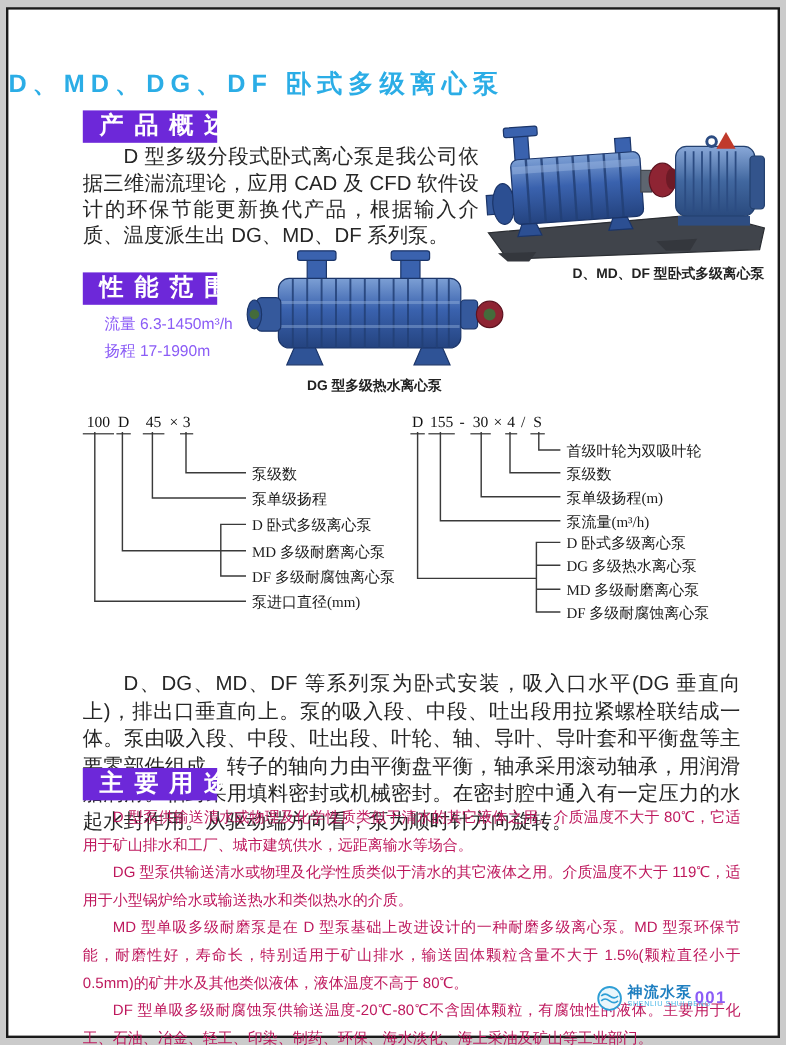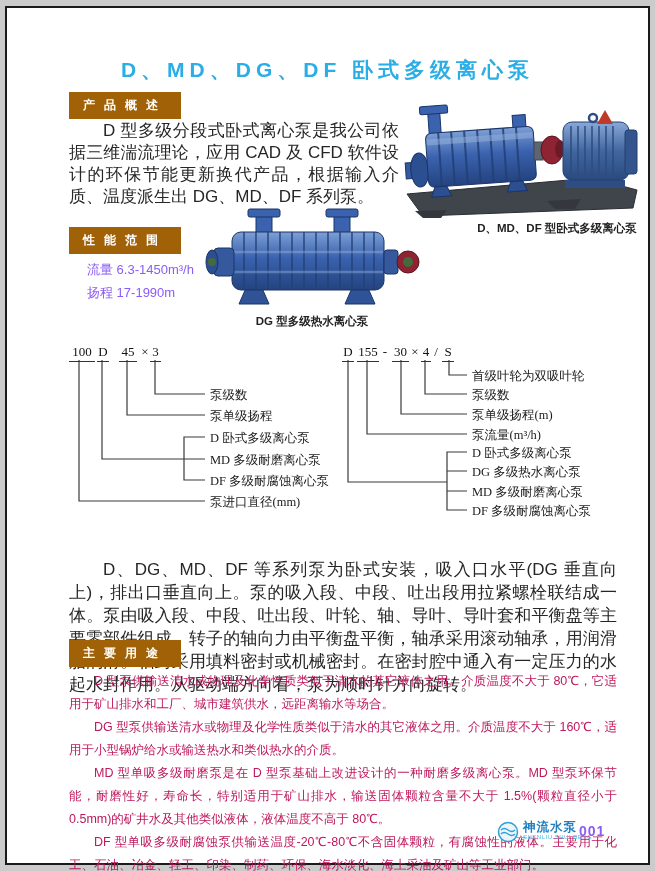--- a/index.html
+++ b/index.html
@@ -5,27 +5,27 @@
   html,body{margin:0;padding:0;}
   body{
     width:655px;height:871px;background:#cbcbcb;position:relative;overflow:hidden;
     font-family:"Liberation Sans", sans-serif;
   }
   .page{
     position:absolute;left:5px;top:6px;width:645px;height:859px;
     background:#ffffff;border:2px solid #1a1a1a;box-sizing:border-box;
   }
   .title{
-    position:absolute;top:48px;left:0;width:100%;text-align:center;margin:0;
+    position:absolute;top:48px;left:0;width:100%;margin:0;
     color:#2badе6;color:#2badе;color:#2BADE6;
     font-size:21px;font-weight:bold;letter-spacing:5px;
   }
   .badge{
-    position:absolute;left:62px;width:112px;height:27px;background:#a16207;
-    color:#ffffff;font-size:12px;font-weight:bold;letter-spacing:9px;
+    position:absolute;left:62px;width:112px;height:27px;background:#6d28d9;
+    color:#ffffff;font-size:20px;font-weight:bold;letter-spacing:9px;
     line-height:27px;padding-left:14px;box-sizing:border-box;white-space:nowrap;
   }
   .para{
     position:absolute;font-size:17px;color:#262626;line-height:22px;
     text-align:justify;margin:0;
   }
   .indent{text-indent:2em;}
   #overview-text{left:62px;top:112px;width:330px;}
   #structure-text{left:62px;top:550px;width:548px;line-height:23px;}
   .uses-block{position:absolute;left:62px;top:662px;width:548px;}
@@ -182,21 +182,21 @@
   <span class="m-label" style="left:465px;top:437px">D 卧式多级离心泵</span>
   <span class="m-label" style="left:465px;top:456px">DG 多级热水离心泵</span>
   <span class="m-label" style="left:465px;top:476px">MD 多级耐磨离心泵</span>
   <span class="m-label" style="left:465px;top:495px">DF 多级耐腐蚀离心泵</span>
 
   <p class="para indent" id="structure-text">D、DG、MD、DF 等系列泵为卧式安装，吸入口水平(DG 垂直向上)，排出口垂直向上。泵的吸入段、中段、吐出段用拉紧螺栓联结成一体。泵由吸入段、中段、吐出段、叶轮、轴、导叶、导叶套和平衡盘等主要零部件组成。转子的轴向力由平衡盘平衡，轴承采用滚动轴承，用润滑脂润滑。轴封采用填料密封或机械密封。在密封腔中通入有一定压力的水起水封作用。从驱动端方向看，泵为顺时针方向旋转。</p>
 
   <div class="badge" style="top:632px">主要用途</div>
   <div class="uses-block">
     <p>D 型泵供输送清水或物理及化学性质类似于清水的其它液体之用。介质温度不大于 80℃，它适用于矿山排水和工厂、城市建筑供水，远距离输水等场合。</p>
-    <p>DG 型泵供输送清水或物理及化学性质类似于清水的其它液体之用。介质温度不大于 160℃，适用于小型锅炉给水或输送热水和类似热水的介质。</p>
+    <p>DG 型泵供输送清水或物理及化学性质类似于清水的其它液体之用。介质温度不大于 119℃，适用于小型锅炉给水或输送热水和类似热水的介质。</p>
     <p>MD 型单吸多级耐磨泵是在 D 型泵基础上改进设计的一种耐磨多级离心泵。MD 型泵环保节能，耐磨性好，寿命长，特别适用于矿山排水，输送固体颗粒含量不大于 1.5%(颗粒直径小于 0.5mm)的矿井水及其他类似液体，液体温度不高于 80℃。</p>
     <p>DF 型单吸多级耐腐蚀泵供输送温度-20℃-80℃不含固体颗粒，有腐蚀性的液体。主要用于化工、石油、冶金、轻工、印染、制药、环保、海水淡化、海上采油及矿山等工业部门。</p>
   </div>
 
   <div class="footer">
     <svg class="logo" viewBox="0 0 22 22">
       <circle cx="11" cy="11" r="9.5" fill="#eaf6fc" stroke="#2f9fd6" stroke-width="1.5"></circle>
       <path d="M4,9 q3,-3 7,0 t7,0 M4,13 q3,-3 7,0 t7,0" stroke="#2f9fd6" stroke-width="1.4" fill="none"></path>
     </svg>
     <div class="brand">

